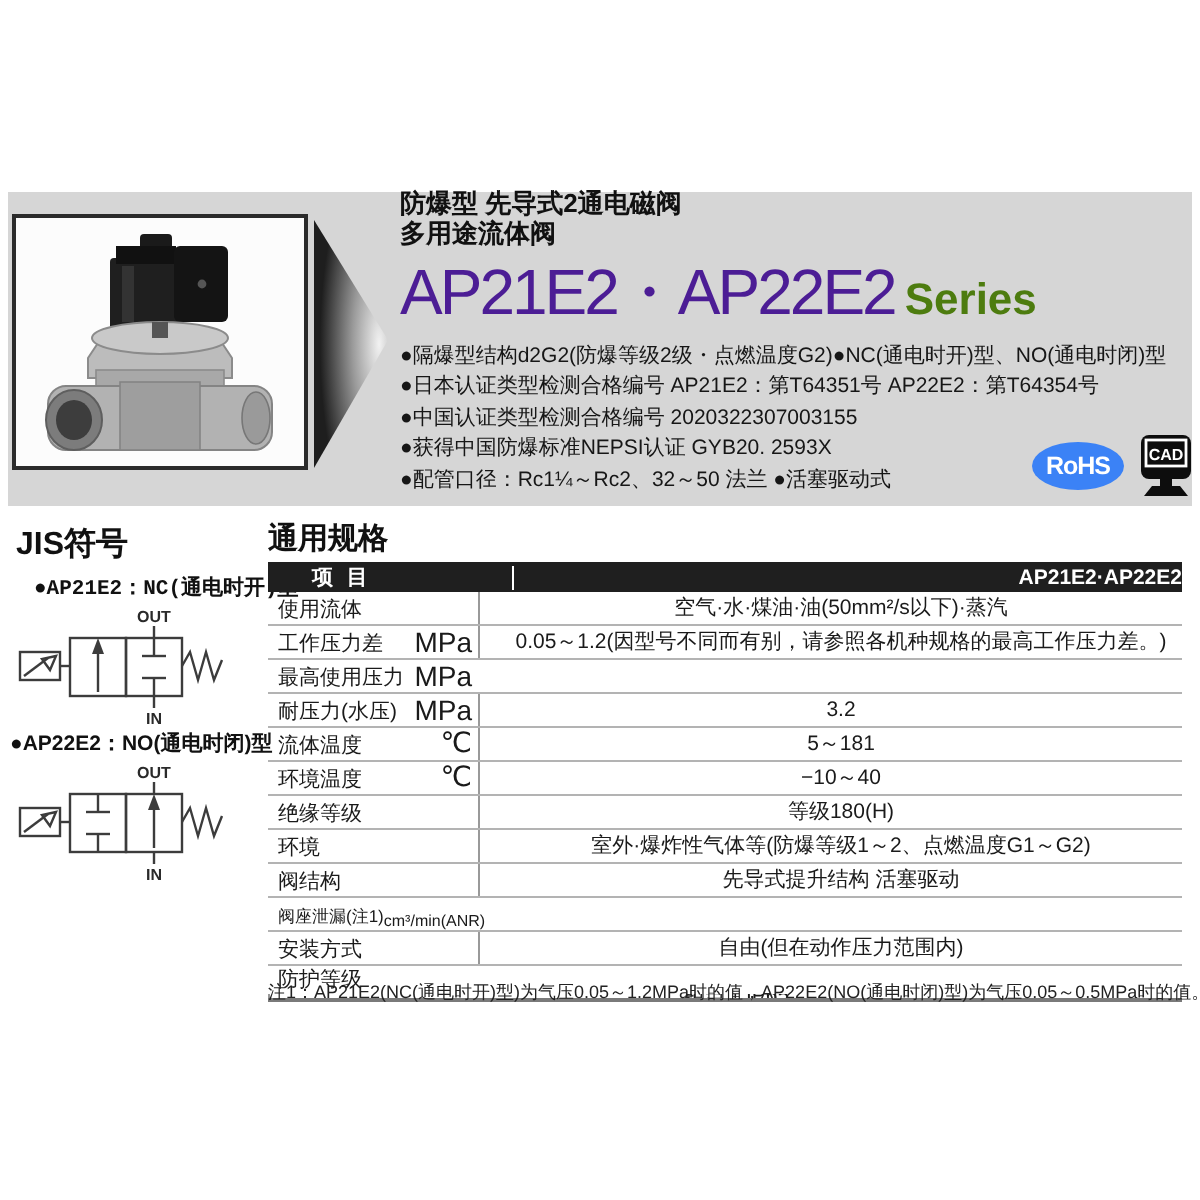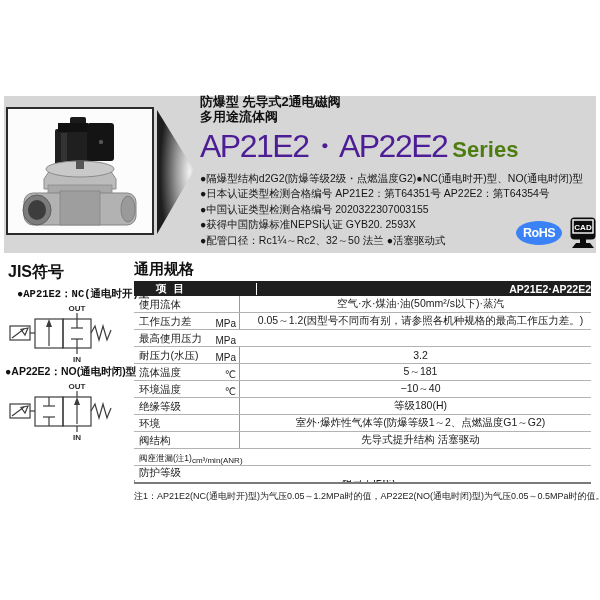--- a/index.html
+++ b/index.html
@@ -40,21 +40,21 @@
   .spec-title { position:absolute; left:134px; top:260px; font-size:15px; font-weight:bold; color:#111; }
   .spec-table { position:absolute; left:134px; top:281px; width:457px; font-size:10.5px; }
   .thead { display:flex; background:#1f1f1f; color:#fff; height:15px; align-items:center;
            font-weight:bold; }
   .th1 { width:100px; padding-left:22px; letter-spacing:2px; }
   .th2 { flex:1; text-align:right; border-left:1px solid #fff; }
   .tr { display:flex; height:16px; border-bottom:1px solid #b3b3b3; color:#1a1a1a; }
   .tr.last { border-bottom:2px solid #7a7a7a;flex-direction:column; }
   .label-cell { width:100px; padding-left:5px; display:flex; justify-content:space-between;
                 align-items:flex-end; white-space:nowrap; }
-  .unit { font-size:10px; padding-right:3px; color:#1a1a1a; }
+  .unit { font-size:14px; padding-right:3px; color:#1a1a1a; }
   .small-label .label-cell { font-size:8.5px; }
   .small-label .unit { font-size:8px; }
   .value-cell { flex:1; border-left:1px solid #999; white-space:nowrap; overflow:hidden;
                 display:flex; align-items:center; justify-content:center;padding-left:10px; }
   .note { position:absolute; left:134px; top:490px; font-size:9px; color:#222; white-space:nowrap; }
 
   svg text { font-family:"Liberation Sans","DejaVu Sans",sans-serif; }
 </style>
 </head>
 <body>
@@ -239,20 +239,27 @@
           <span class="unit"></span>
         </div>
       <div class="value-cell">先导式提升结构  活塞驱动</div>
     </div>
     <div class="tr small-label">
       <div class="label-cell">
           <span>阀座泄漏(注1)</span>
           <span class="unit">cm³/min(ANR)</span>
         </div>
     </div>
+    <div class="tr">
+      <div class="label-cell">
+          <span>安装方式</span>
+          <span class="unit"></span>
+        </div>
+      <div class="value-cell">自由(但在动作压力范围内)</div>
+    </div>
     <div class="tr last">
       <div class="label-cell">
           <span>防护等级</span>
           <span class="unit"></span>
         </div>
       <div class="value-cell">相当于IP65</div>
     </div>
   </div>
 
   <div class="note">注1：AP21E2(NC(通电时开)型)为气压0.05～1.2MPa时的值，AP22E2(NO(通电时闭)型)为气压0.05～0.5MPa时的值。</div>

